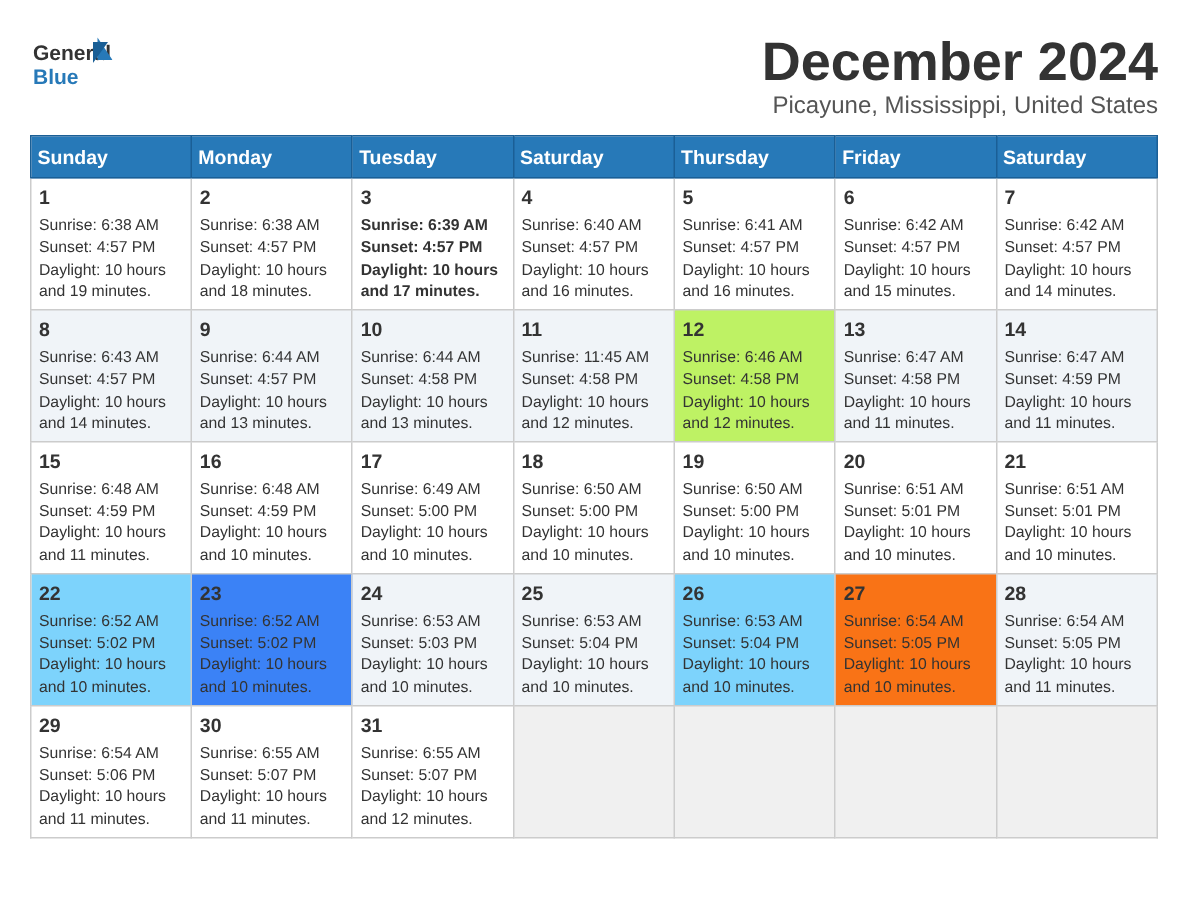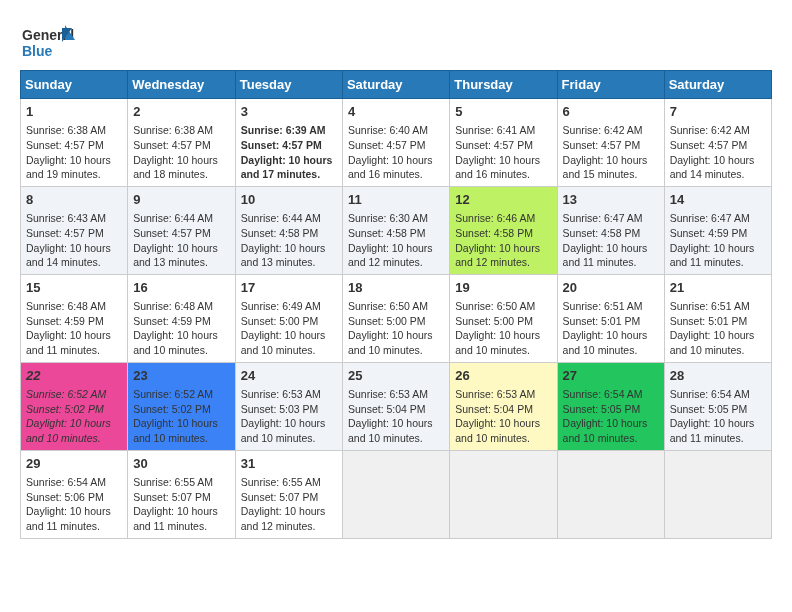--- a/index.html
+++ b/index.html
@@ -87,27 +87,31 @@
   <div class="logo">
     <div class="logo-icon">
       <svg width="55" height="45" viewBox="0 0 55 45">
         <text x="2" y="20" font-size="14" font-weight="bold" fill="#333" font-family="Arial">General</text>
         <text x="2" y="36" font-size="14" font-weight="bold" fill="#2779B8" font-family="Arial">Blue</text>
         <polygon points="45,5 55,20 45,20" fill="#2779B8"></polygon>
         <polygon points="42,8 52,8 42,22" fill="#1a5f96"></polygon>
       </svg>
     </div>
   </div>
+  <div class="title-block">
+    <h1>December 2024</h1>
+    <h2>Picayune, Mississippi, United States</h2>
+  </div>
 </div>
 
 <table class="calendar">
   <thead>
     <tr>
       <th>Sunday</th>
-      <th>Wednesday</th>
+      <th>Monday</th>
       <th>Tuesday</th>
       <th>Saturday</th>
       <th>Thursday</th>
       <th>Friday</th>
       <th>Saturday</th>
     </tr>
   </thead>
   <tbody id="calendar-body">
   <tr>
         <td>
@@ -167,21 +171,21 @@
 Daylight: 10 hours and 13 minutes.</div>
         </td>
         <td style="background: rgb(240, 244, 248);">
           <span class="day-num">10</span>
           <div class="day-info" style="white-space: pre-line;">Sunrise: 6:44 AM
 Sunset: 4:58 PM
 Daylight: 10 hours and 13 minutes.</div>
         </td>
         <td style="background: rgb(240, 244, 248);">
           <span class="day-num">11</span>
-          <div class="day-info" style="white-space: pre-line;">Sunrise: 6:30 AM
+          <div class="day-info" style="white-space: pre-line;">Sunrise: 11:45 AM
 Sunset: 4:58 PM
 Daylight: 10 hours and 12 minutes.</div>
         </td>
         <td style="background: #bef264;">
           <span class="day-num">12</span>
           <div class="day-info" style="white-space: pre-line;">Sunrise: 6:46 AM
 Sunset: 4:58 PM
 Daylight: 10 hours and 12 minutes.</div>
         </td>
         <td style="background: rgb(240, 244, 248);">
@@ -235,21 +239,21 @@
 Daylight: 10 hours and 10 minutes.</div>
         </td>
         <td>
           <span class="day-num">21</span>
           <div class="day-info" style="white-space: pre-line;">Sunrise: 6:51 AM
 Sunset: 5:01 PM
 Daylight: 10 hours and 10 minutes.</div>
         </td>
       </tr>
       <tr>
-        <td style="background: #ec4899; font-style: italic;">
+        <td style="background: #7dd3fc;">
           <span class="day-num">22</span>
           <div class="day-info" style="white-space: pre-line;">Sunrise: 6:52 AM
 Sunset: 5:02 PM
 Daylight: 10 hours and 10 minutes.</div>
         </td>
         <td style="background: #3b82f6;">
           <span class="day-num">23</span>
           <div class="day-info" style="white-space: pre-line;">Sunrise: 6:52 AM
 Sunset: 5:02 PM
 Daylight: 10 hours and 10 minutes.</div>
@@ -259,27 +263,27 @@
           <div class="day-info" style="white-space: pre-line;">Sunrise: 6:53 AM
 Sunset: 5:03 PM
 Daylight: 10 hours and 10 minutes.</div>
         </td>
         <td style="background: rgb(240, 244, 248);">
           <span class="day-num">25</span>
           <div class="day-info" style="white-space: pre-line;">Sunrise: 6:53 AM
 Sunset: 5:04 PM
 Daylight: 10 hours and 10 minutes.</div>
         </td>
-        <td style="background: #fef9c3; margin-left: 27px;">
+        <td style="background: #7dd3fc; margin-left: 27px;">
           <span class="day-num">26</span>
           <div class="day-info" style="white-space: pre-line;">Sunrise: 6:53 AM
 Sunset: 5:04 PM
 Daylight: 10 hours and 10 minutes.</div>
         </td>
-        <td style="background: #22c55e;">
+        <td style="background: #f97316;">
           <span class="day-num">27</span>
           <div class="day-info" style="white-space: pre-line;">Sunrise: 6:54 AM
 Sunset: 5:05 PM
 Daylight: 10 hours and 10 minutes.</div>
         </td>
         <td style="background: rgb(240, 244, 248);">
           <span class="day-num">28</span>
           <div class="day-info" style="white-space: pre-line;">Sunrise: 6:54 AM
 Sunset: 5:05 PM
 Daylight: 10 hours and 11 minutes.</div>

